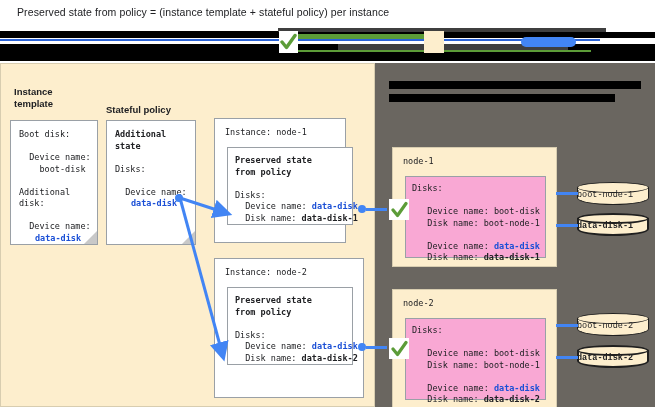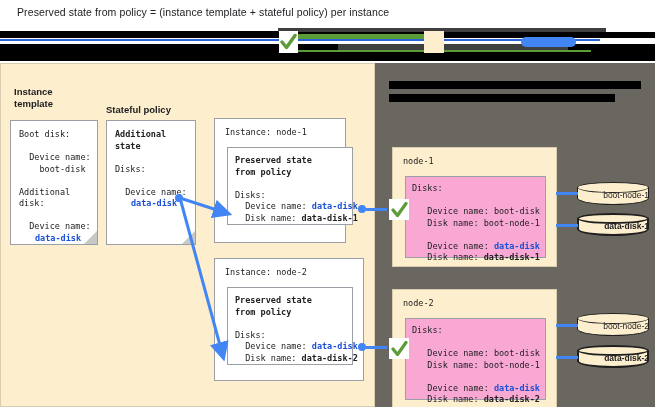--- a/index.html
+++ b/index.html
@@ -67,21 +67,21 @@
   }
   .card .pad{padding:8px 8px 6px 8px;white-space:pre;}
   .foldwrap{position:absolute;right:0;bottom:0;width:15px;height:15px;overflow:hidden;}
   .fold2{position:absolute;right:-1px;bottom:-1px;width:0;height:0;
          border-left:15px solid transparent;border-bottom:15px solid #c8c8c8;}
 
   .card-template{left:10px;top:120px;width:88px;height:125px;}
   .card-policy{left:106px;top:120px;width:90px;height:125px;}
 
   .card-inst1{left:214px;top:118px;width:132px;height:125px;}
-  .card-inst2{left:214px;top:258px;width:150px;height:123px;}
+  .card-inst2{left:214px;top:258px;width:150px;height:140px;}
   .inner-card{
     position:absolute;background:#ffffff;border:1px solid #9aa0a6;box-sizing:border-box;
     font-family:"DejaVu Sans Mono", monospace;font-size:8.5px;line-height:11.5px;color:#202124;
   }
   .inner-card .pad{padding:7px 6px 6px 7px;white-space:pre;}
   .inner1{left:12px;top:28px;width:126px;height:78px;}
 
   
   .node-box{
     position:absolute;background:#fdeecd;border:1px solid #d8cdb0;box-sizing:border-box;
@@ -99,22 +99,22 @@
   .bold{font-weight:bold;}
   .blue{color:#1a4fd6;font-weight:bold;}
 
   
   .cyl{position:absolute;width:72px;height:26px;}
   .cyl .body{position:absolute;left:0;top:5px;width:72px;height:18px;
        background:#fdeecd;border-left:1px solid #1f1f1f;border-right:1px solid #1f1f1f;
        border-bottom:1px solid #1f1f1f;border-radius:0 0 36px 36px / 0 0 7px 7px;box-sizing:border-box;}
   .cyl .top{position:absolute;left:0;top:0px;width:72px;height:11px;
        background:#fdeecd;border:1px solid #1f1f1f;border-radius:36px/5.5px;box-sizing:border-box;}
-  .cyl .lbl{position:absolute;left:0;top:8px;width:72px;text-align:right;
-       font-family:Liberation Sans, sans-serif;font-size:8.5px;color:#202124;}
+  .cyl .lbl{position:absolute;left:0;top:8px;width:72px;text-align:left;
+       font-family:Liberation Mono, monospace;font-size:8.5px;color:#202124;}
   .cyl.thick .body{border-left-width:2px;border-right-width:2px;border-bottom-width:2px;}
   .cyl.thick .top{border-width:2px;}
   .cyl.thick .lbl{font-weight:bold;}
 
   .c-boot1{left:577px;top:182px;}
   .c-data1{left:577px;top:213px;}
   .c-boot2{left:577px;top:313px;}
   .c-data2{left:577px;top:345px;}
 
   

